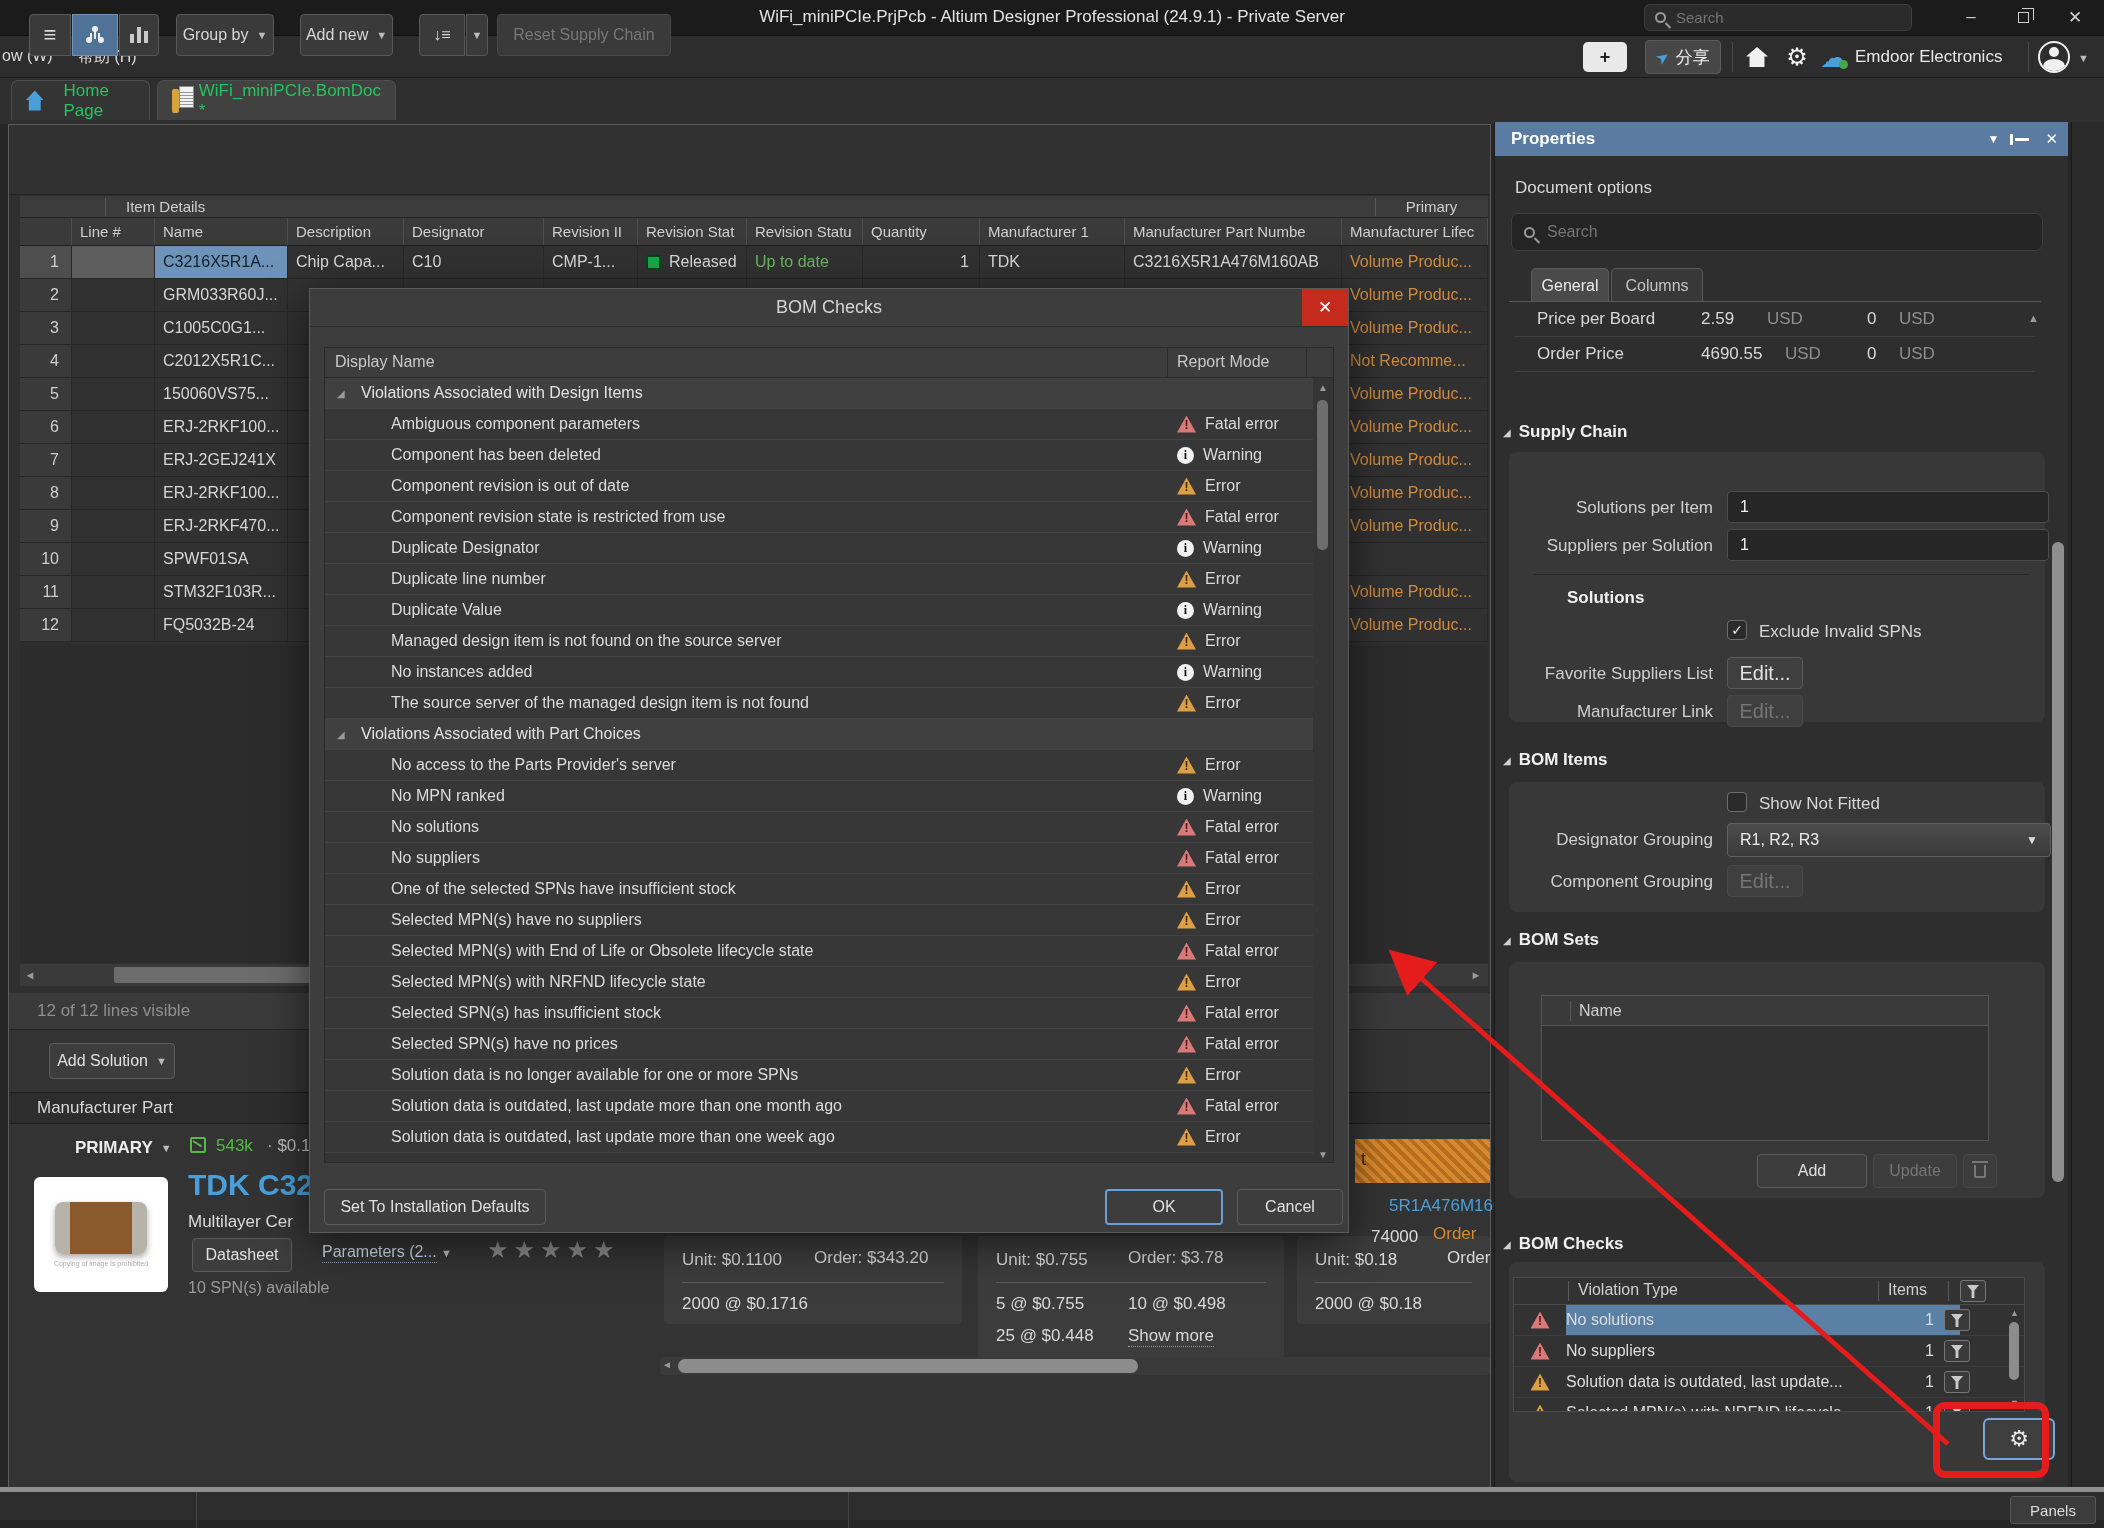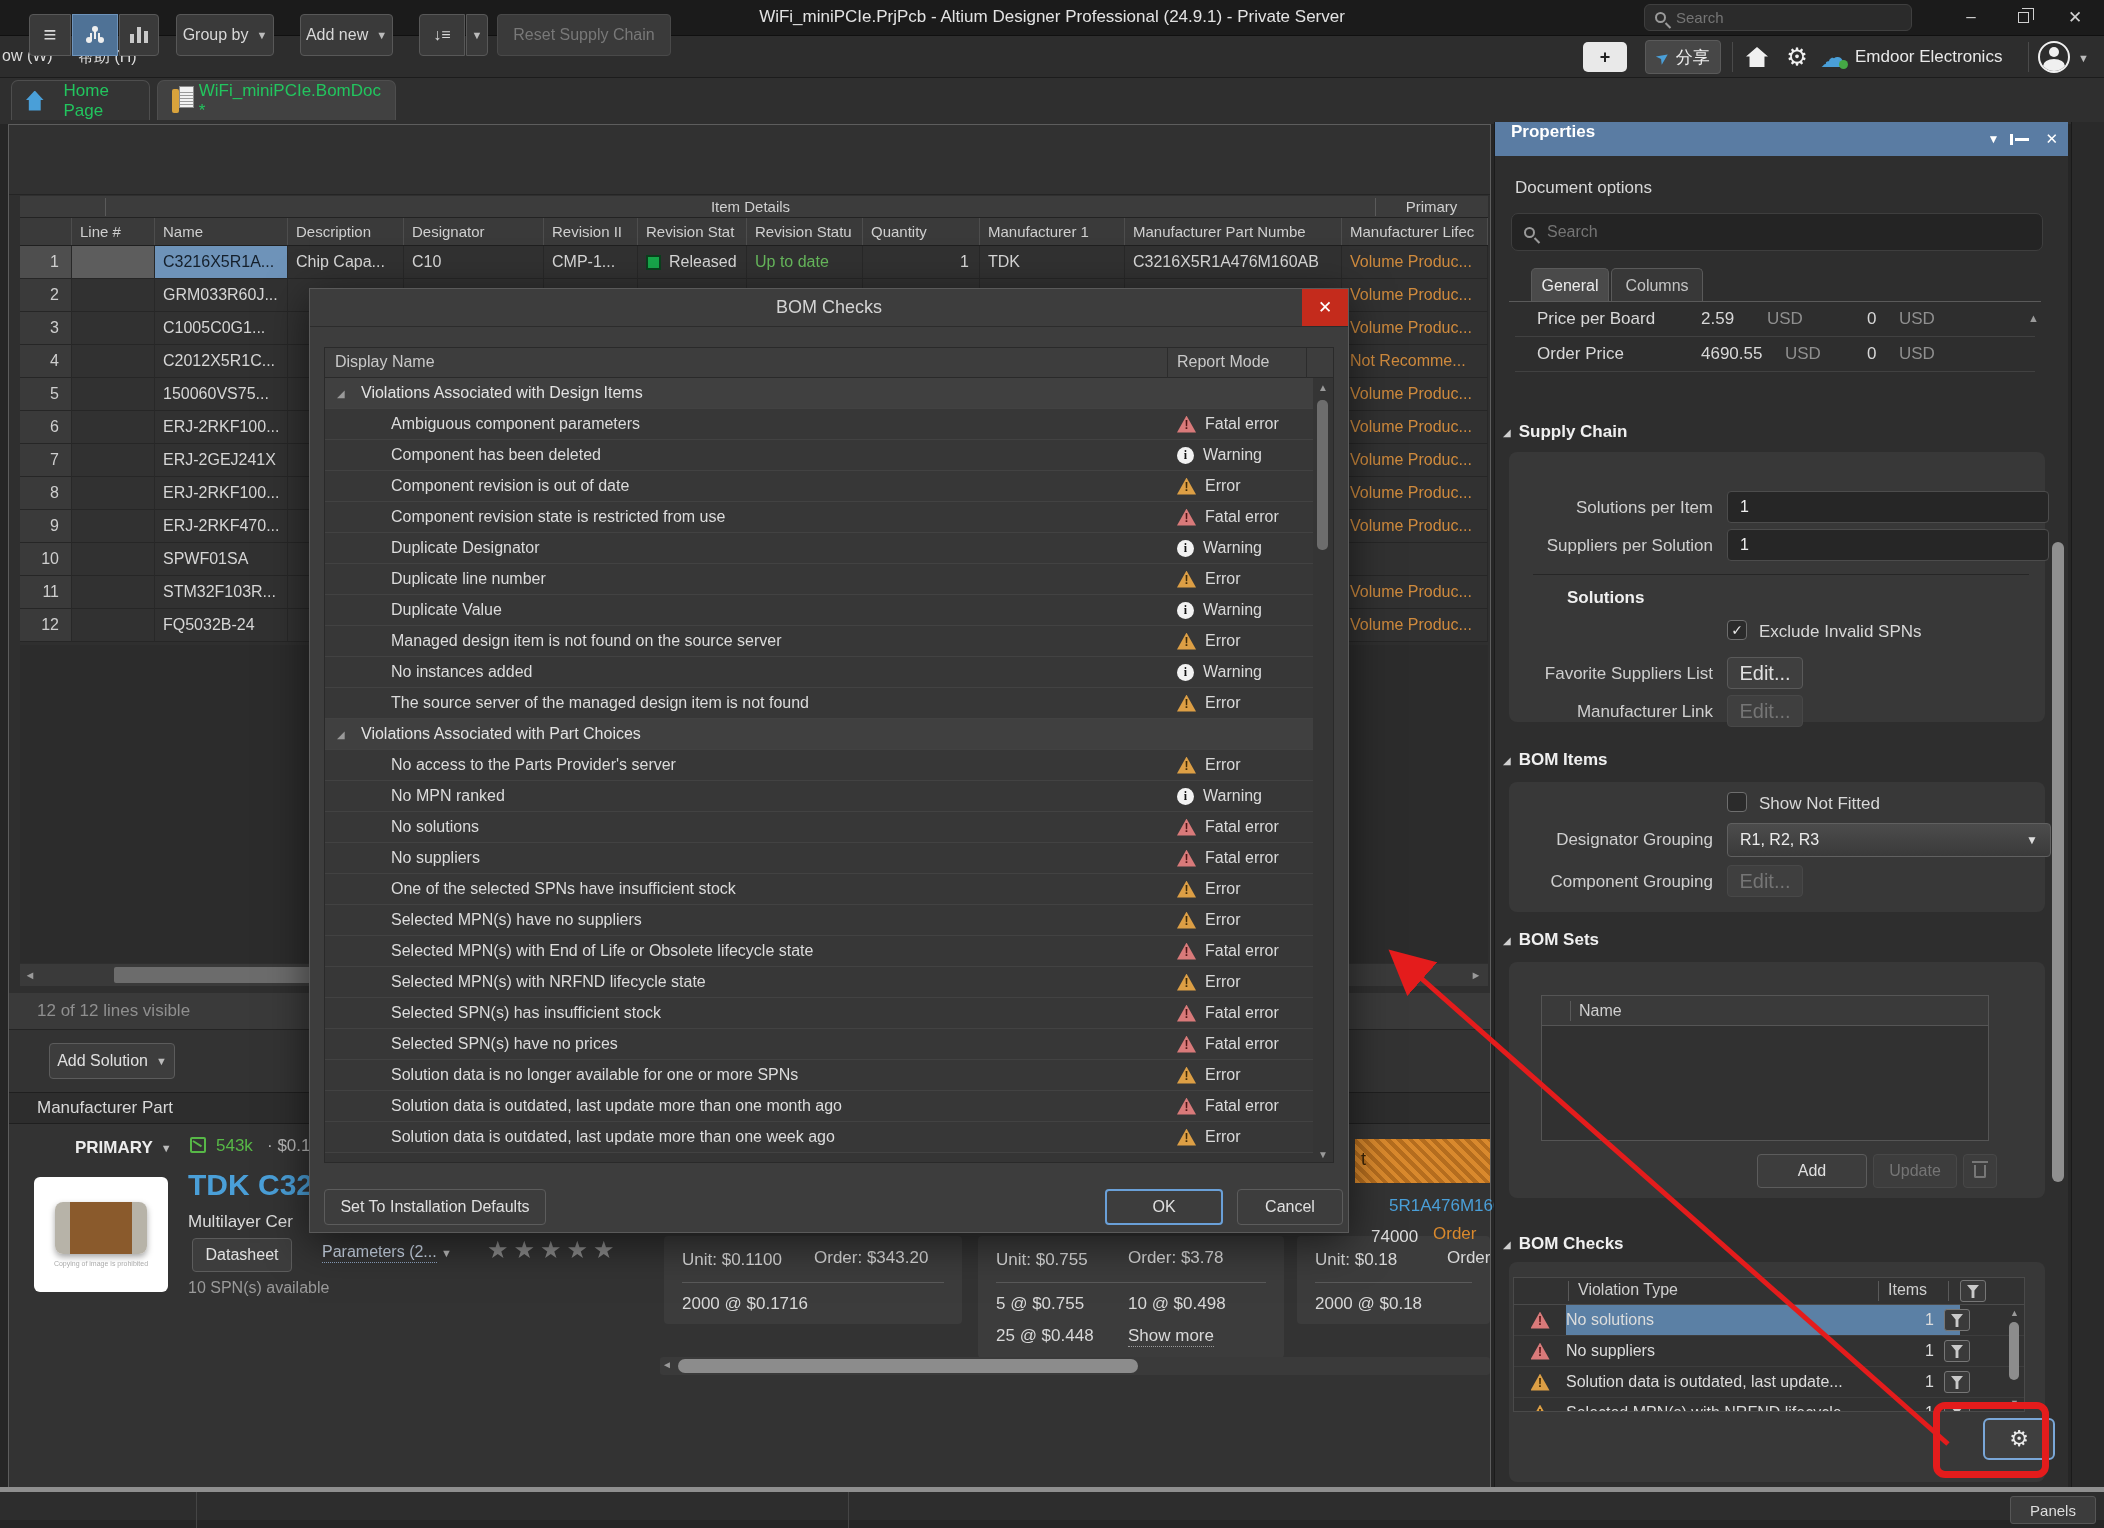--- a/index.html
+++ b/index.html
@@ -68,21 +68,21 @@
      linear-gradient(#c9c9c9,#c9c9c9) 7px 100%/4px 16px no-repeat,
      linear-gradient(#c9c9c9,#c9c9c9) 14px 100%/4px 12px no-repeat;}
   .btn-groupby{left:176px;width:98px;}
   .btn-addnew{left:300px;width:93px;}
   .btn-sort{left:419px;width:46px;border-radius:4px 0 0 4px;}
   .btn-sort-caret{left:466px;width:22px;border-radius:0 4px 4px 0;}
   .btn-reset{left:497px;width:174px;color:#787878;border-color:#494949;}
 
   
   .grid-groups{position:absolute;left:20px;top:196px;width:1468px;height:22px;background:#3c3c3c;border-bottom:1px solid #232323;color:#cfcfcf;font-size:15px;}
-  .gg-item{position:absolute;left:85px;width:1270px;text-align:center;top:2px;padding-left:21px;}
+  .gg-item{position:absolute;left:85px;width:1270px;top:2px;padding-left:21px;}
   .gg-primary{position:absolute;left:1355px;width:113px;text-align:center;top:2px;}
   .gg-tick{position:absolute;top:2px;width:1px;height:18px;background:#5a5a5a;}
   .grid-head{position:absolute;left:20px;top:218px;width:1468px;height:28px;background:#3a3a3a;border-bottom:1px solid #1f1f1f;display:flex;color:#cfcfcf;font-size:15px;}
   .grid-head span{display:flex;align-items:center;padding-left:8px;border-right:1px solid #4d4d4d;overflow:hidden;white-space:nowrap;}
   .grid-rows{position:absolute;left:20px;top:246px;width:1468px;background:#313131;}
   .trow{display:flex;height:33px;font-size:16px;color:#d6d6d6;}
   .trow>span{display:flex;align-items:center;padding-left:8px;border-right:1px solid #282828;border-bottom:1px solid #262626;overflow:hidden;white-space:nowrap;}
   .w-num{width:52px;}.w-line{width:83px;}.w-name{width:133px;}.w-desc{width:116px;}.w-desig{width:140px;}
   .w-revid{width:94px;}.w-revst{width:109px;}.w-revss{width:116px;}.w-qty{width:117px;}.w-mfr{width:145px;}
   .w-mpn{width:217px;}.w-lifec{width:146px;}
@@ -169,21 +169,21 @@
   .vs-up{position:absolute;top:2px;left:0;right:0;text-align:center;color:#9a9a9a;font-size:10px;}
   .vs-thumb{position:absolute;left:2px;top:20px;width:11px;height:150px;background:#6d6d6d;border-radius:5px;}
   .vs-down{position:absolute;bottom:0;left:0;right:0;text-align:center;color:#9a9a9a;font-size:10px;}
   .dlg-btn{position:absolute;height:36px;background:#3d3d3d;border:1px solid #5c5c5c;border-radius:4px;color:#e0e0e0;font-size:16px;display:flex;align-items:center;justify-content:center;}
   .btn-defaults{left:14px;top:900px;width:222px;}
   .btn-ok{left:795px;top:900px;width:118px;border:2px solid #6aa0d8;}
   .btn-cancel{left:927px;top:900px;width:106px;}
 
   
   .panel{position:absolute;left:1494px;top:122px;width:574px;height:1366px;background:#2e2e2e;border-left:1px solid #1c1c1c;}
-  .panel-hdr{position:absolute;left:0;top:0;right:0;height:34px;background:#5a7ca3;color:#fff;font-weight:bold;font-size:17px;display:flex;padding-left:16px;}
+  .panel-hdr{position:absolute;left:0;top:0;right:0;height:34px;background:#5a7ca3;color:#fff;font-weight:bold;font-size:17px;display:flex;align-items:center;padding-left:16px;}
   .ph-icons{position:absolute;right:10px;top:0;height:34px;display:flex;align-items:center;gap:16px;color:#fff;}
   .ph-caret{font-size:12px;}
   .ph-pin{width:14px;height:3px;background:#fff;position:relative;}
   .ph-pin::after{content:"";position:absolute;left:-5px;top:-4px;width:3px;height:11px;background:#fff;}
   .ph-close{font-size:15px;}
   .panel-sub{position:absolute;left:20px;top:56px;color:#d8d8d8;font-size:17px;}
   .panel-search{position:absolute;left:16px;top:91px;width:532px;height:38px;background:#242424;border:1px solid #3e3e3e;border-radius:7px;display:flex;align-items:center;gap:10px;padding:0 12px;}
   .panel-search input{background:transparent;border:none;outline:none;color:#cfcfcf;font-size:16px;width:440px;}
   .ptab{position:absolute;top:146px;height:34px;border:1px solid #5a5a5a;border-bottom:none;border-radius:5px 5px 0 0;display:flex;align-items:center;justify-content:center;font-size:16px;}
   .ptab.general{left:36px;width:78px;background:#4a4a4a;color:#ececec;}

